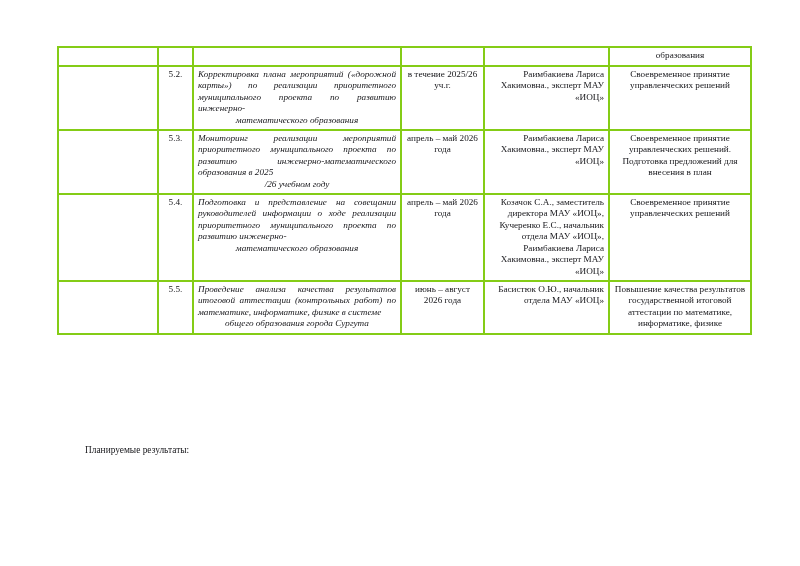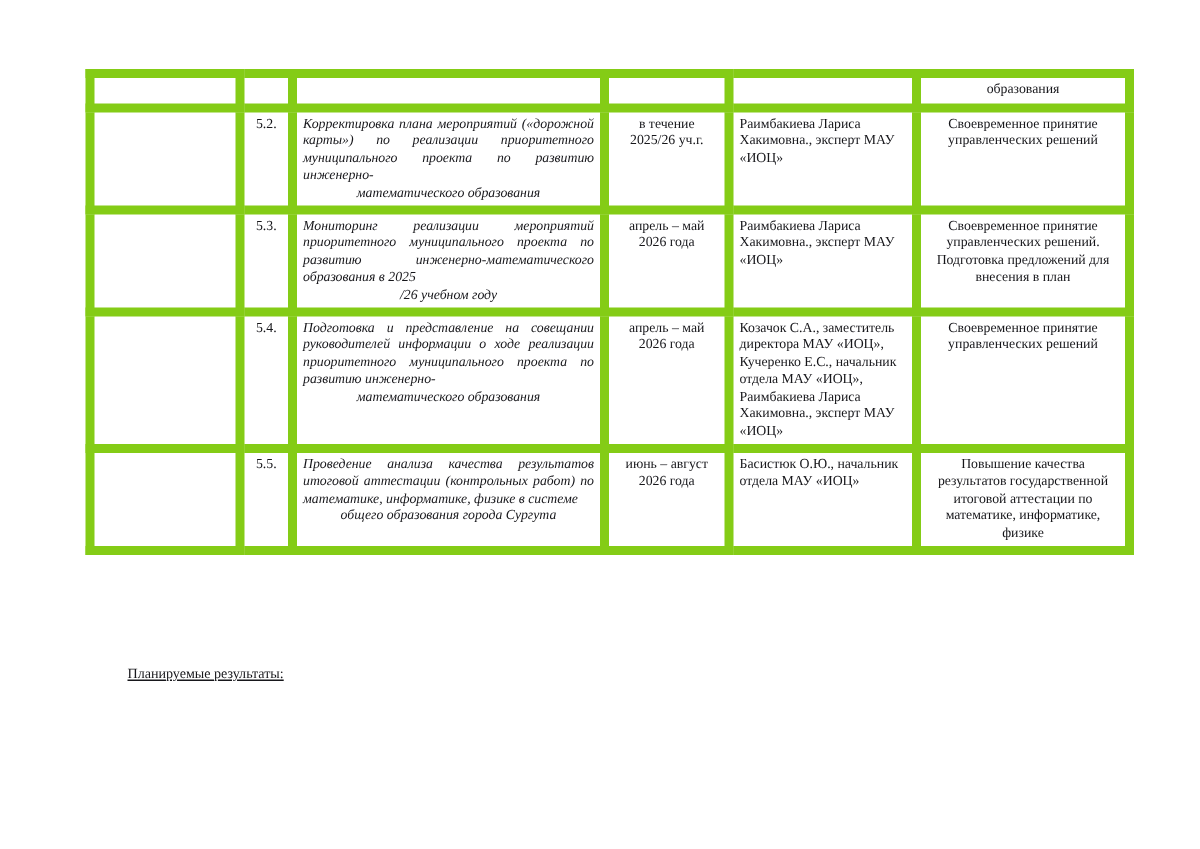--- a/index.html
+++ b/index.html
@@ -26,40 +26,40 @@
   
   table.doc-table {
     position: absolute;
     left: 57px;
     top: 46px;
     width: 693px;
     border-collapse: collapse;
     table-layout: fixed;
   }
   table.doc-table td {
-    border: 6px solid #84cc16;
+    border: 2px solid #84cc16;
     padding: 2px 4px 3px 4px;
     font-size: 9.2px;
     line-height: 11.4px;
     vertical-align: top;
     color: #16161a;
   }
   
   col.c1 { width: 100px; }
   col.c2 { width: 35px; }
   col.c3 { width: 208px; }
   col.c4 { width: 83px; }
   col.c5 { width: 125px; }
   col.c6 { width: 142px; }
 
   td.col-blank { border-right: 1px solid #58585a; }
   td.col-num   { text-align: center; vertical-align: top; }
   td.col-event { text-align: justify; text-justify: inter-word; hyphens: none; font-style: italic; }
   td.col-term  { text-align: center; }
-  td.col-resp  { text-align: left; }
+  td.col-resp  { text-align: right; }
   td.col-res   { text-align: center; }
 
   td.col-event > span.lastline { display: block; text-align: center; }
 
   .cont-row td { height: 12px; }
 
   
   .after {
     position: absolute;
     left: 57px;
@@ -68,21 +68,20 @@
   }
   .after p {
     margin: 0;
     font-size: 9.4px;
     line-height: 14.5px;
     color: #17171b;
   }
   .lead {
     margin-bottom: 11px !important;
     padding-left: 28px;
-    text-decoration: underline;
   }
   .item {
     text-align: justify;
     text-justify: inter-word;
   }
   .item .ind { display: inline-block; width: 28px; }
 </style>
 </head>
 <body>
 

